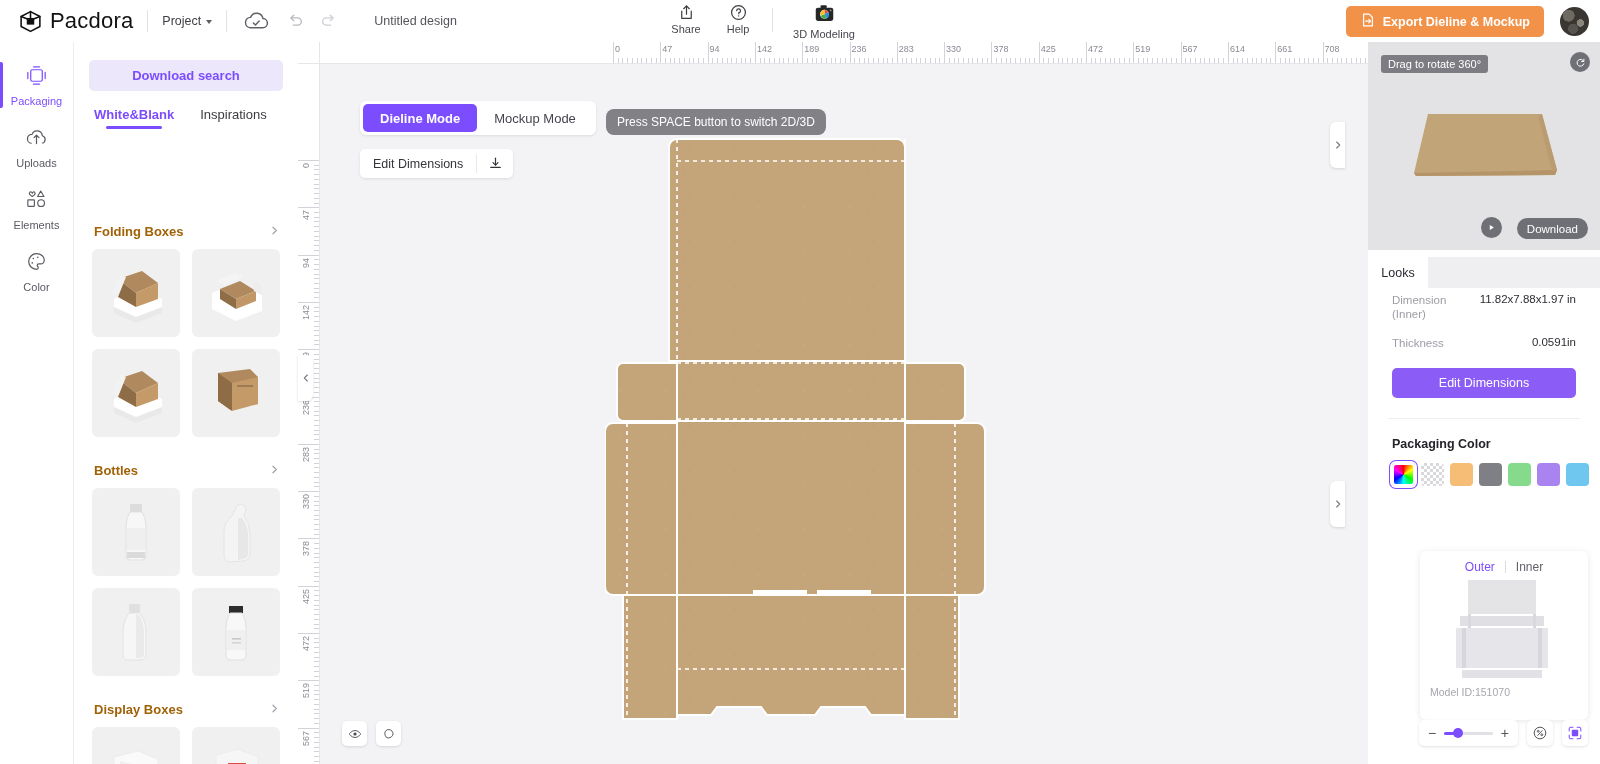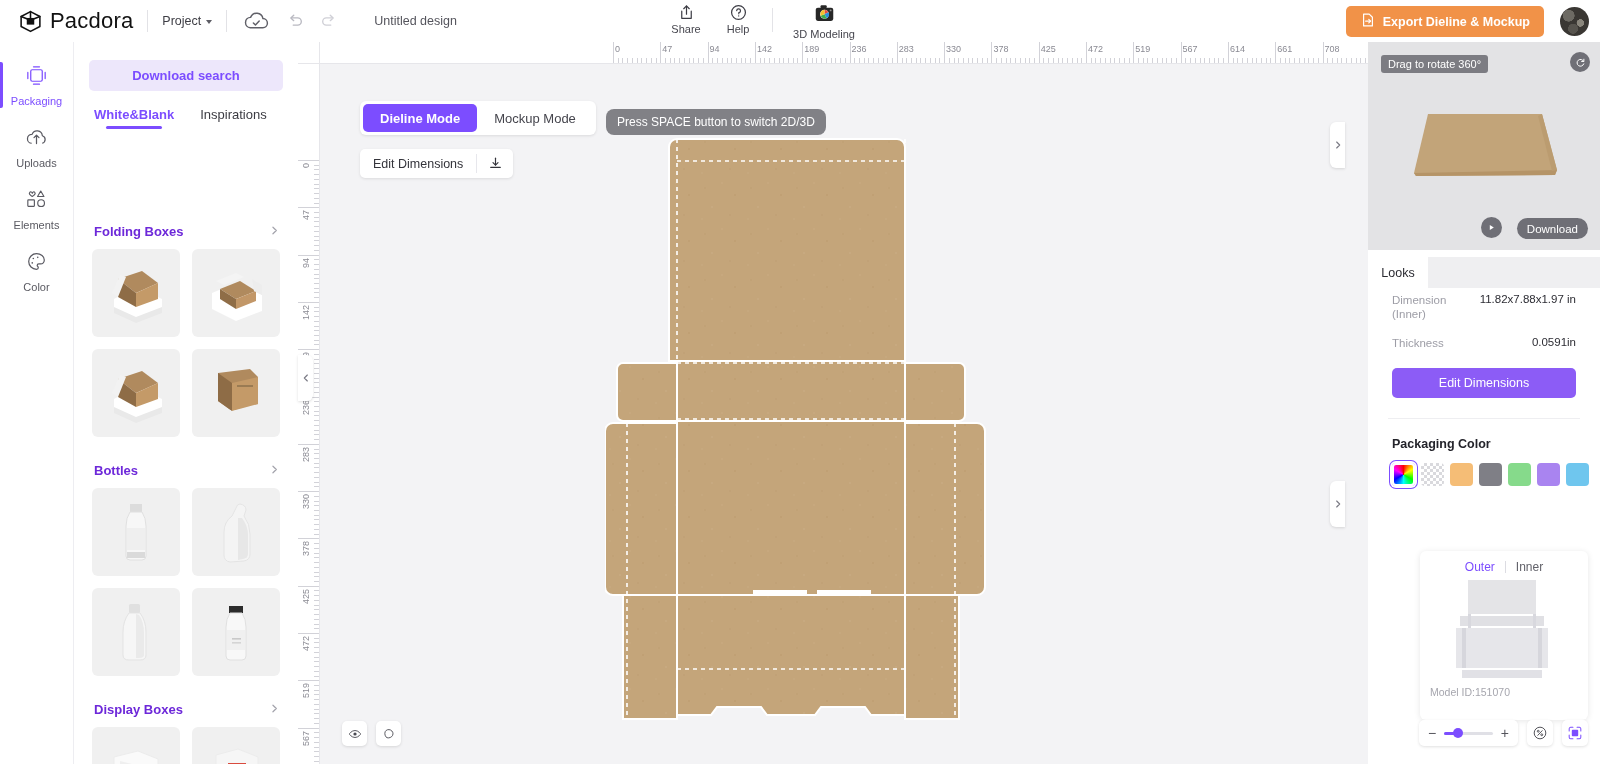--- a/index.html
+++ b/index.html
@@ -96,21 +96,21 @@
   .tab.active { color: #7c4dff; font-weight: bold; }
   .tab.active::after {
     content: ""; position: absolute; left: 12px; right: 12px; bottom: 0;
     height: 3px; background: #7c4dff; border-radius: 2px;
   }
   .cat-scroll { position: absolute; top: 168px; left: 0; width: 224px; height: 596px; overflow: hidden; }
   .cat-head {
     display: flex; align-items: center; justify-content: space-between;
     padding: 14px 18px 10px 20px; cursor: pointer;
   }
-  .cat-title { font-size: 13px; font-weight: bold; color: #6d28d9; }
+  .cat-title { font-size: 13px; font-weight: bold; color: #a16207; }
   .chev { color: #9b9ba4; font-size: 13px; }
   .thumbs { display: grid; grid-template-columns: 88px 88px; gap: 12px; padding: 0 18px; }
   .thumb {
     width: 88px; height: 88px; border-radius: 6px; background: #f0f0f0;
     cursor: pointer; position: relative; overflow: hidden;
   }
   .thumb svg { position:absolute; inset:0; width:100%; height:100%; }
 
   
   .canvas-area { position: absolute; top: 42px; left: 298px; right: 0; bottom: 0; background: #f3f3f5; }

